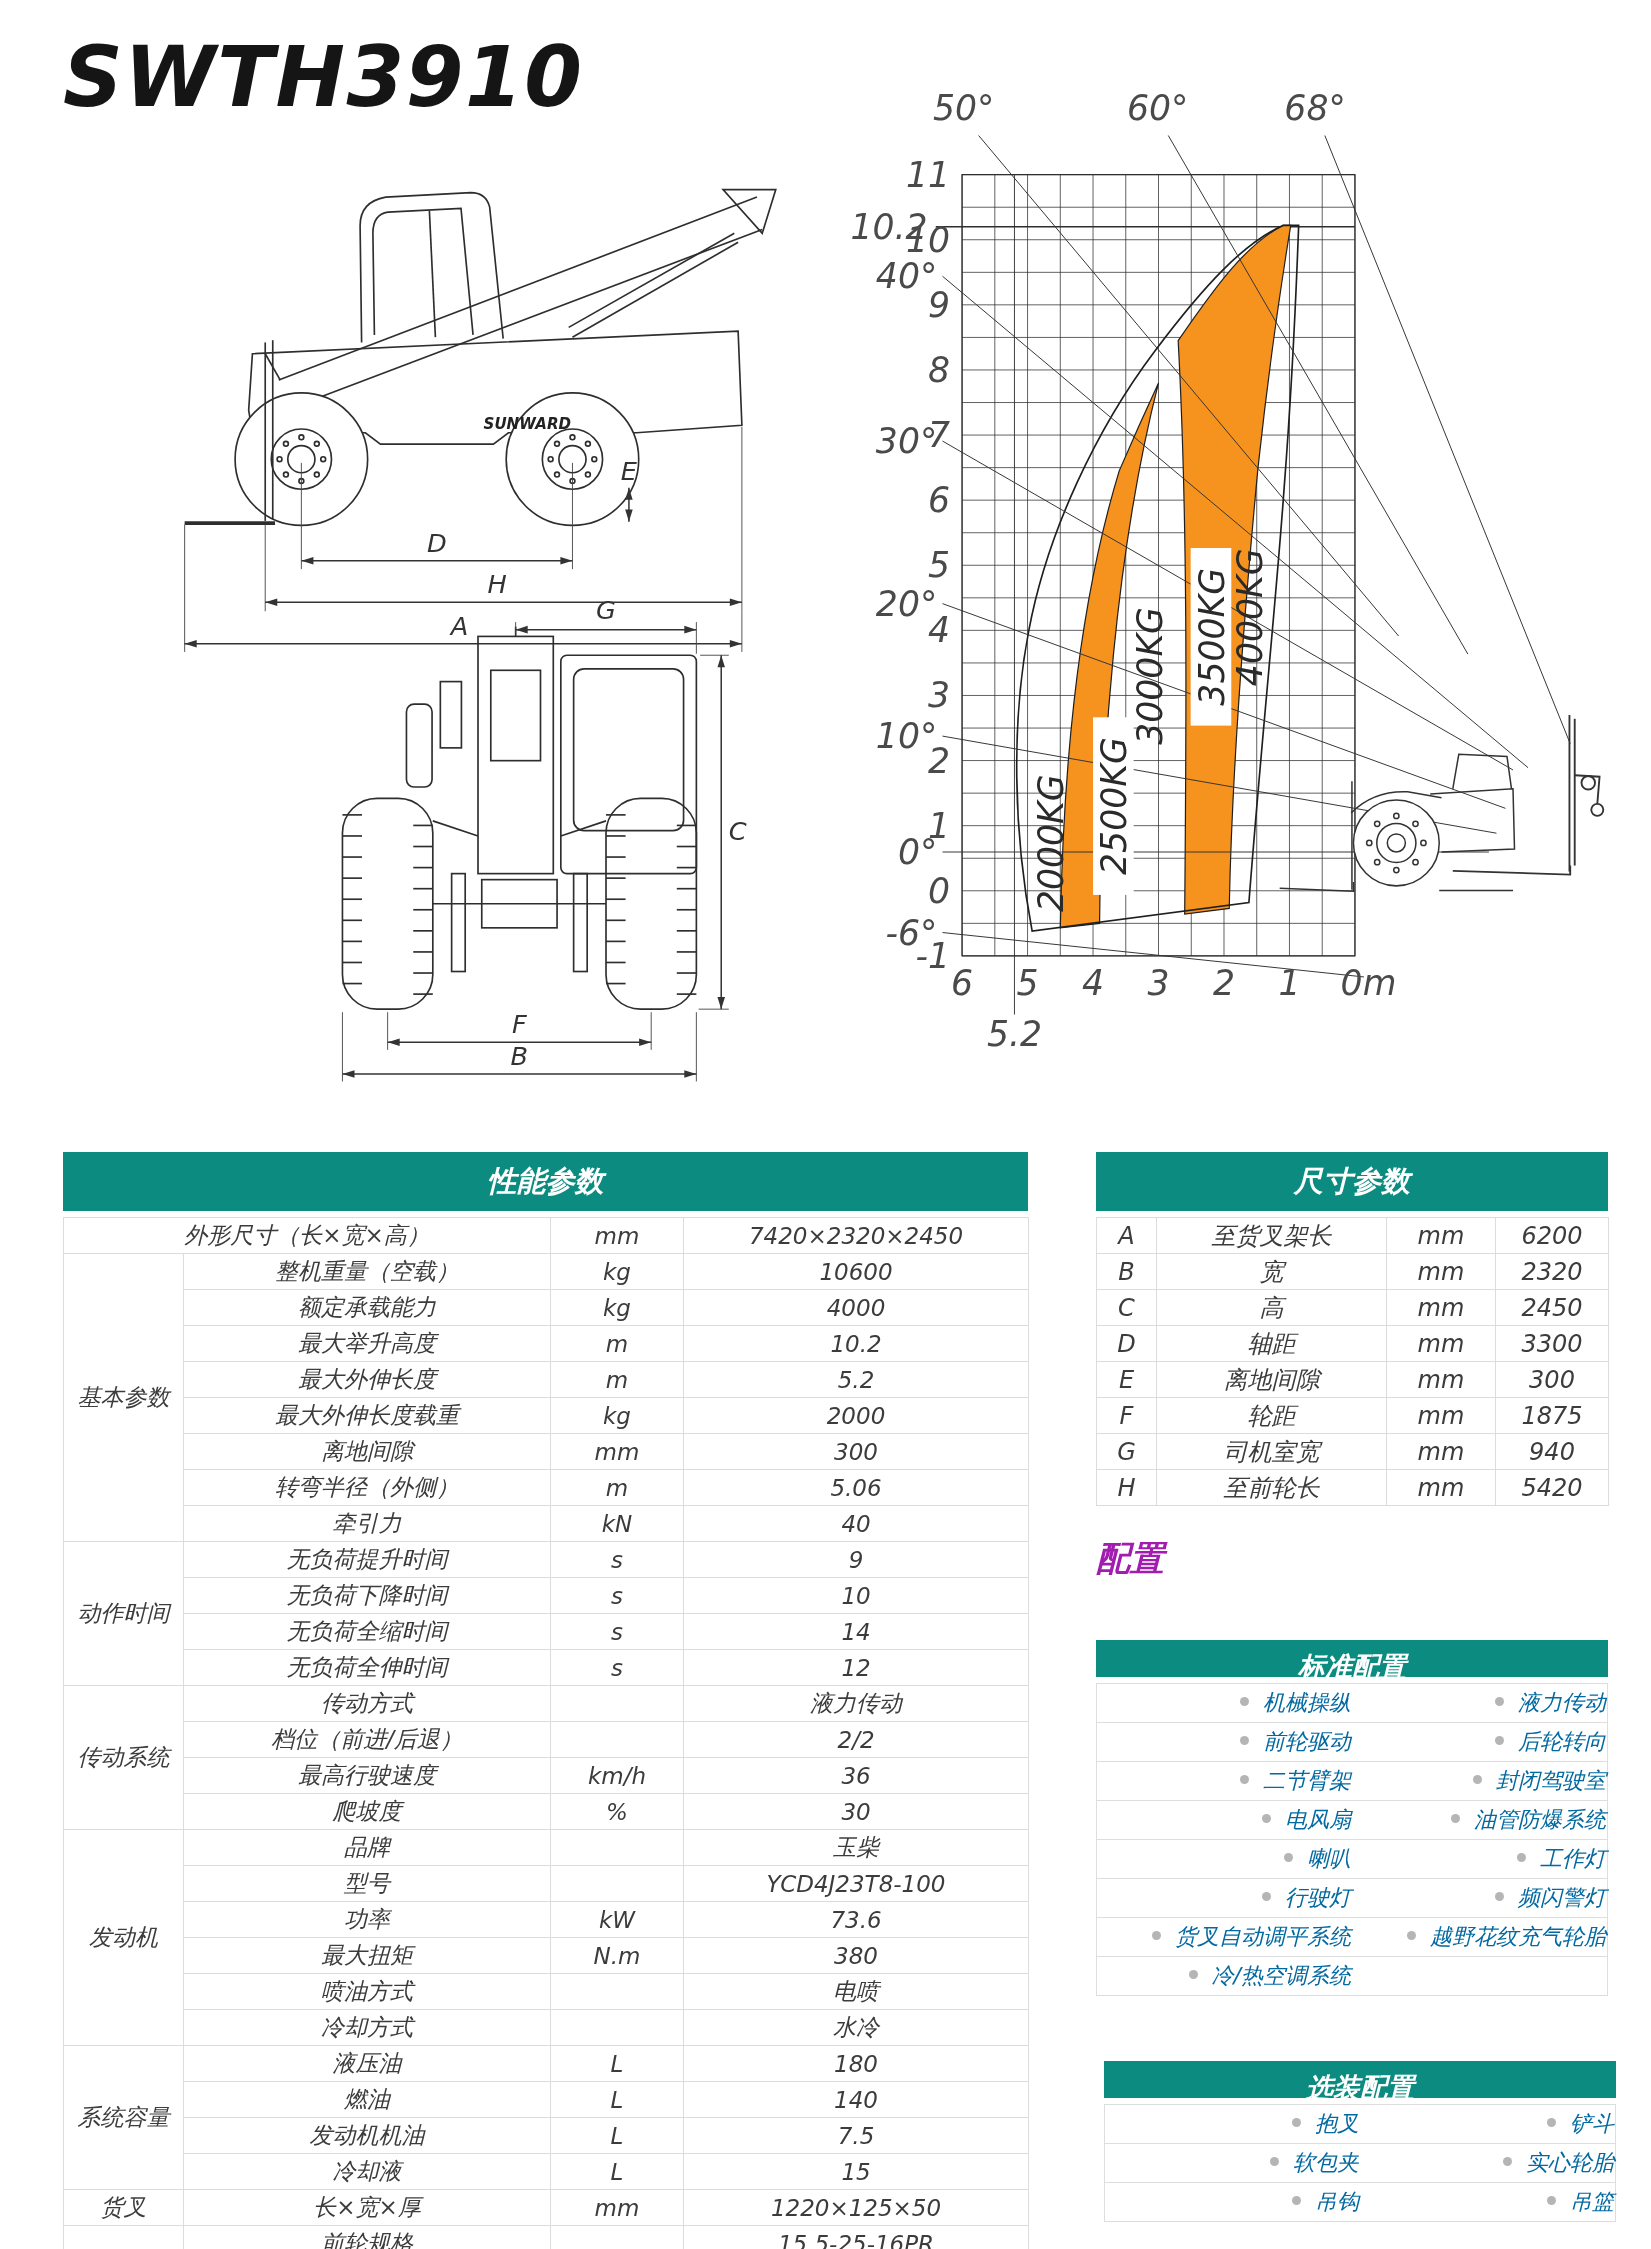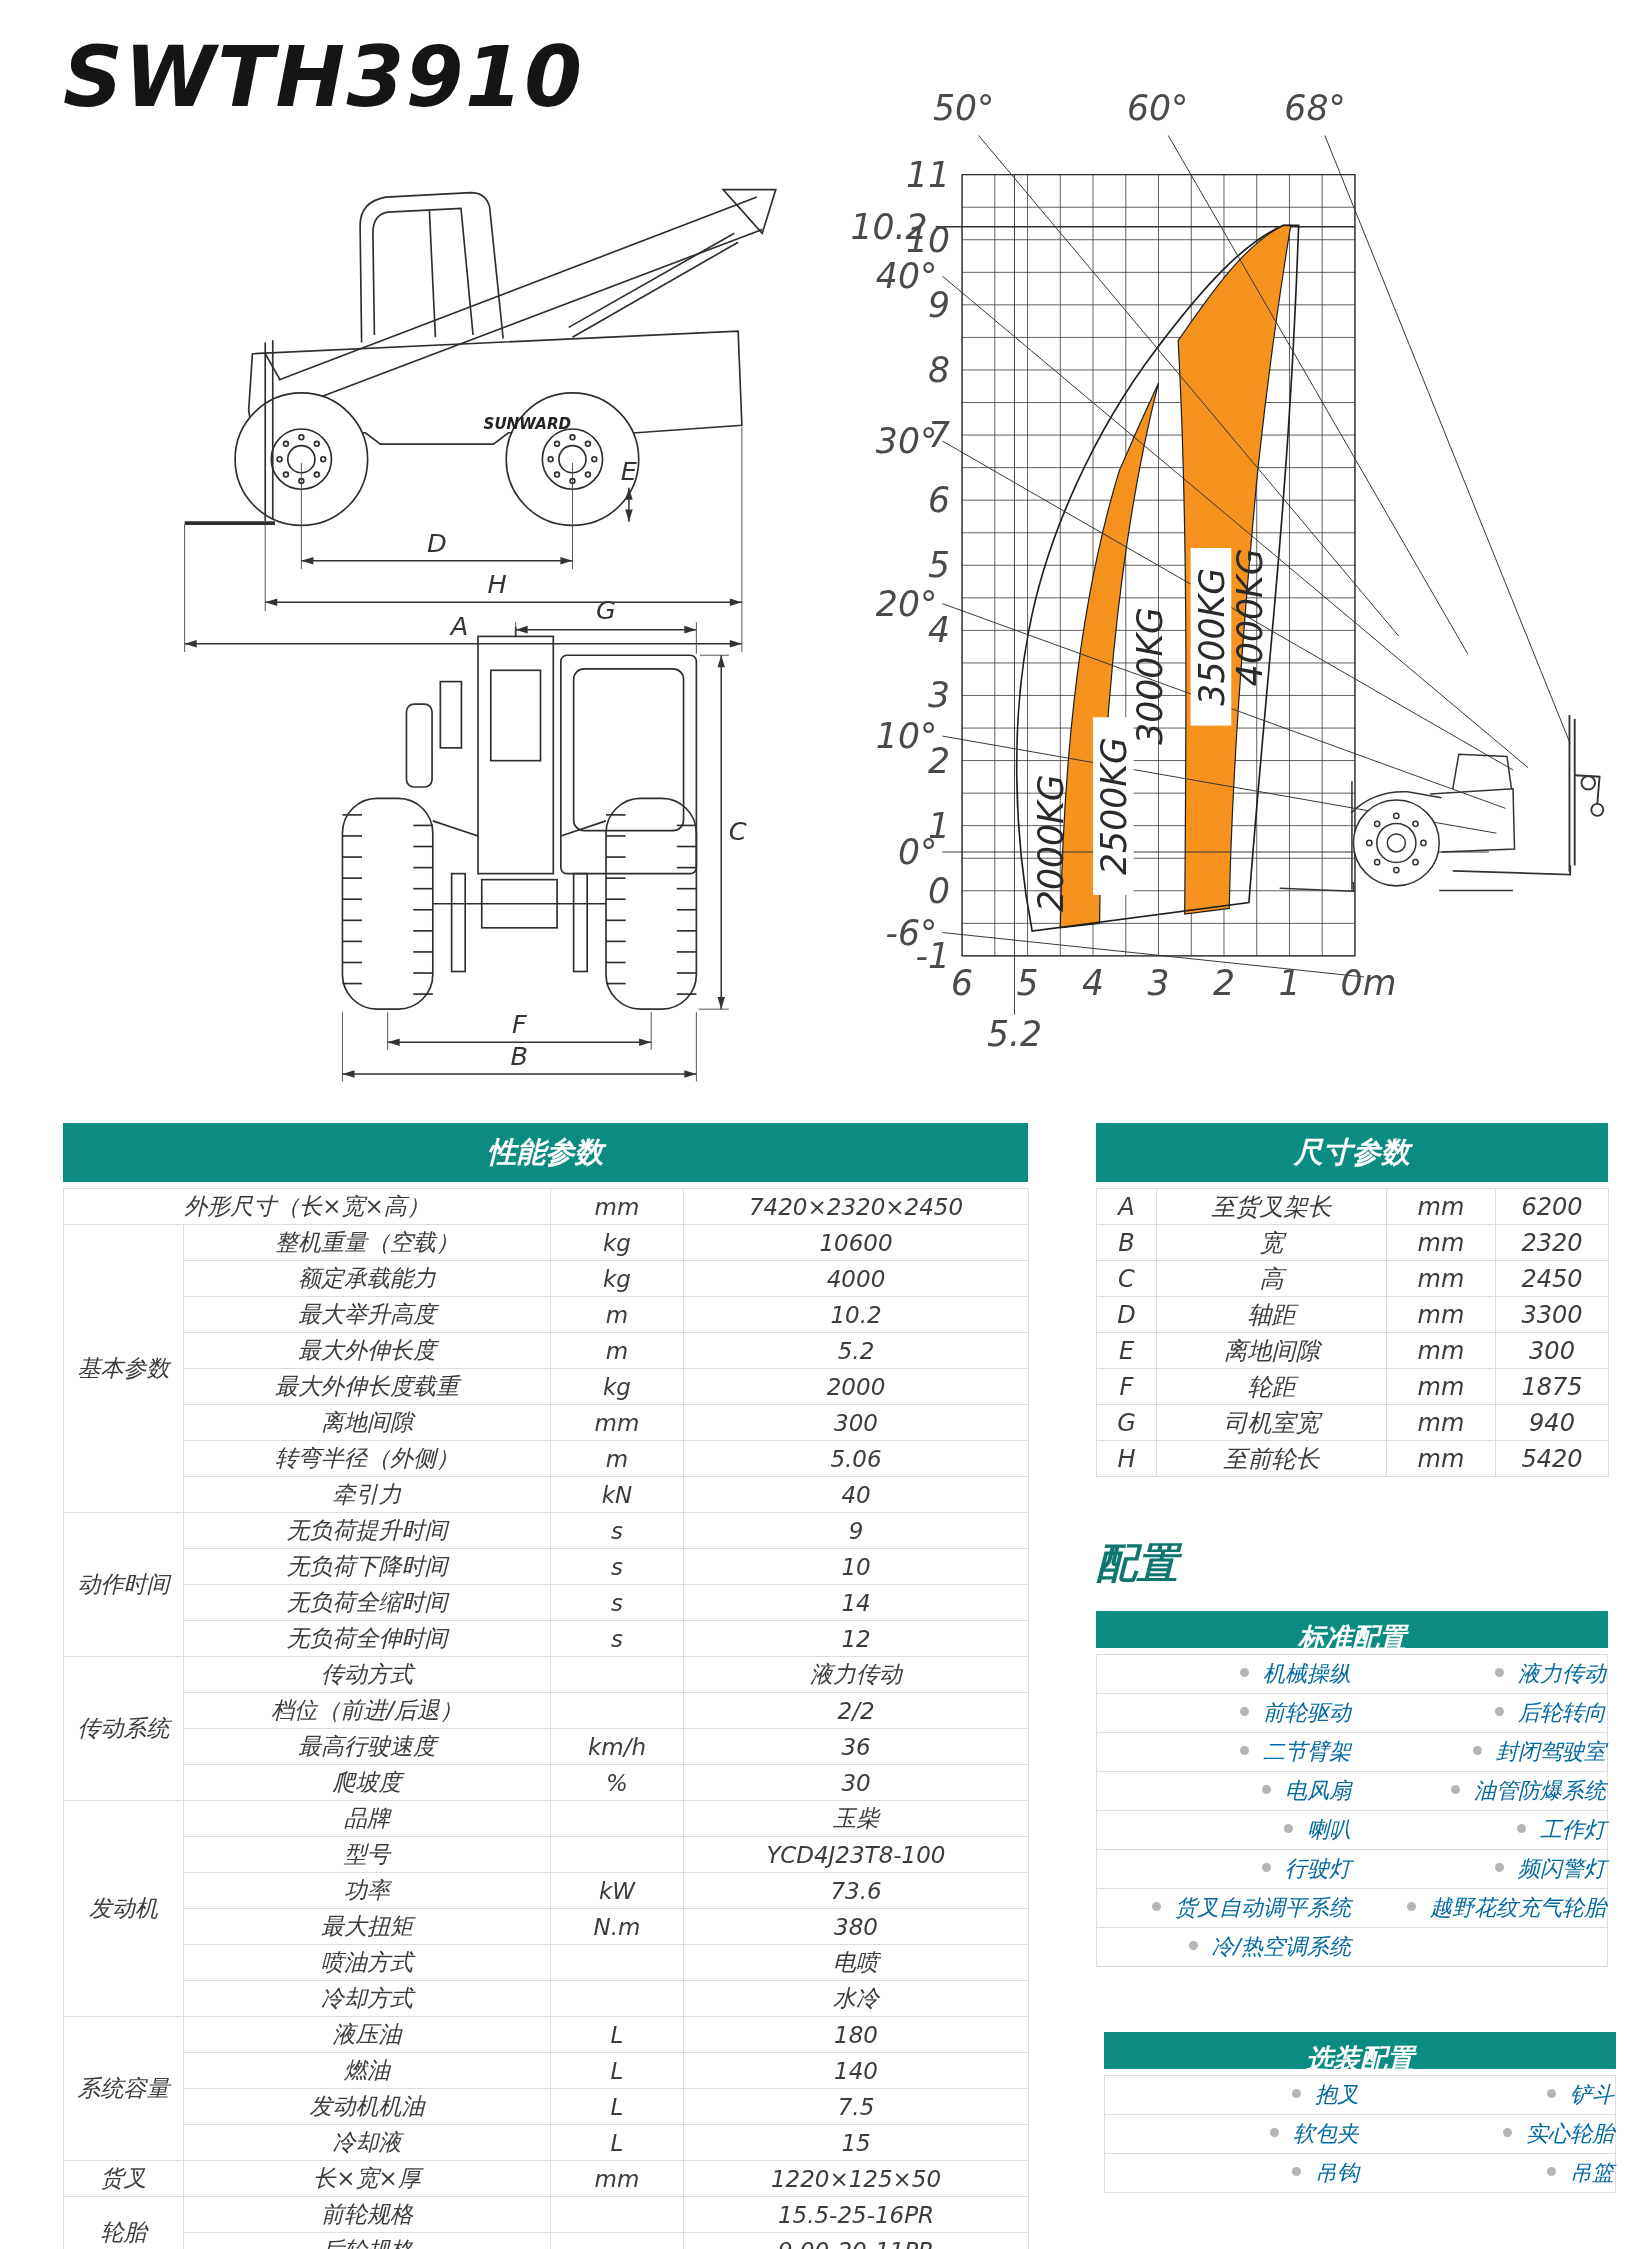--- a/index.html
+++ b/index.html
@@ -2,30 +2,30 @@
 <html style="font-size:12px"><head>
 <meta charset="utf-8">
 <style>
   html,body{margin:0;padding:0;background:#fff;}
   .sheet{position:relative;width:1651px;height:2250px;background:#fff;overflow:hidden;
          font-family:"DejaVu Sans","Liberation Sans",sans-serif;color:#3c3c3c;font-style:italic;}
   .page-title{position:absolute;left:63px;top:29px;font-size:83px;font-weight:800;
               letter-spacing:1.5px;color:#151515;}
   svg text{font-family:"DejaVu Sans","Liberation Sans",sans-serif;}
   .tblwrap{position:absolute;}
-  .thead{background:#0c8c80;color:#fff;font-weight:700;text-align:center;}
+  .thead{background:#0c8c80;color:#fff;font-weight:700;text-align:center;margin-top:29px;}
   .thead.big{height:59px;line-height:59px;font-size:29px;}
   .thead.med{height:37px;line-height:54px;font-size:27px;}
   table.spec{border-collapse:collapse;table-layout:fixed;width:100%;margin-top:6px;
              background:#fff;}
   table.spec td{border:0.8px solid #dcdcdc;text-align:center;vertical-align:middle;
                 font-size:23px;color:#3c3c3c;padding:0 4.5px;overflow:hidden;}
   table.perf td{height:35px;}
   table.dims td{height:35px;font-size:24px;}
-  .cfg-head{font-size:41px;font-weight:700;color:#0f766e;}
+  .cfg-head{font-size:34px;font-weight:700;color:#a21caf;}
   table.cfg{border-collapse:collapse;table-layout:fixed;width:100%;margin-top:6px;}
   table.cfg td{border-top:0.8px solid #dedede;border-bottom:0.8px solid #dedede;
                height:36px;font-size:22px;color:#0369a1;text-align:right;vertical-align:middle;}
   table.cfg{border:0.8px solid #dedede;}
   .blt{display:inline-block;width:9px;height:9px;border-radius:50%;background:#b5b5b5;
        margin:0 13.6px 3px 44px;vertical-align:middle;}
   .itm{vertical-align:middle;}
 </style>
 </head>
 <body>

